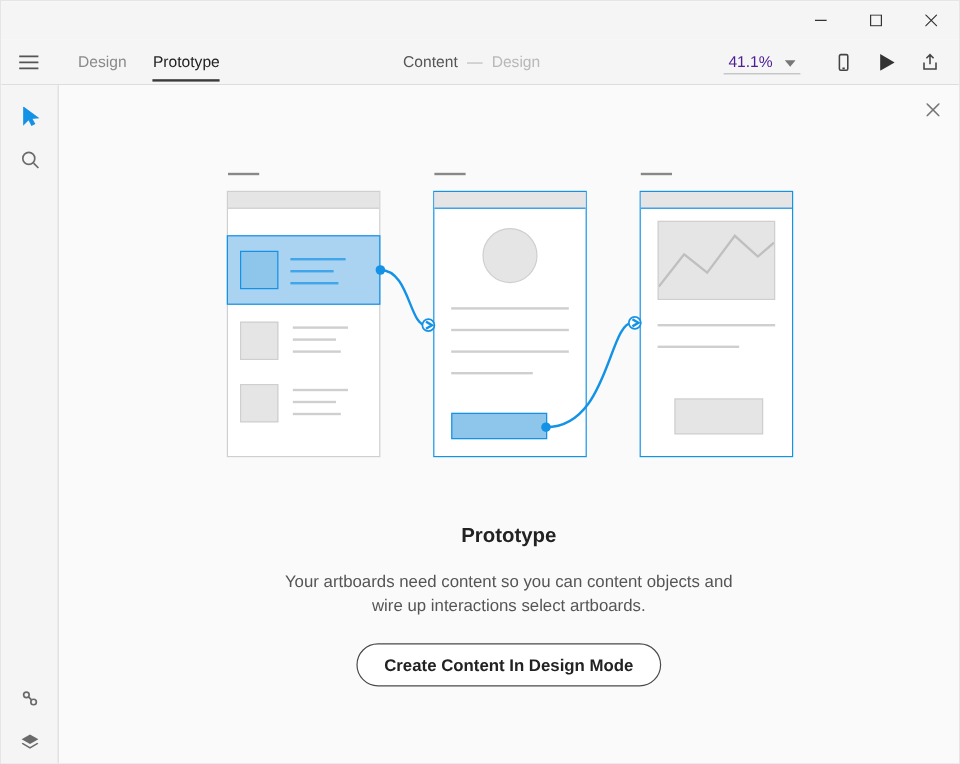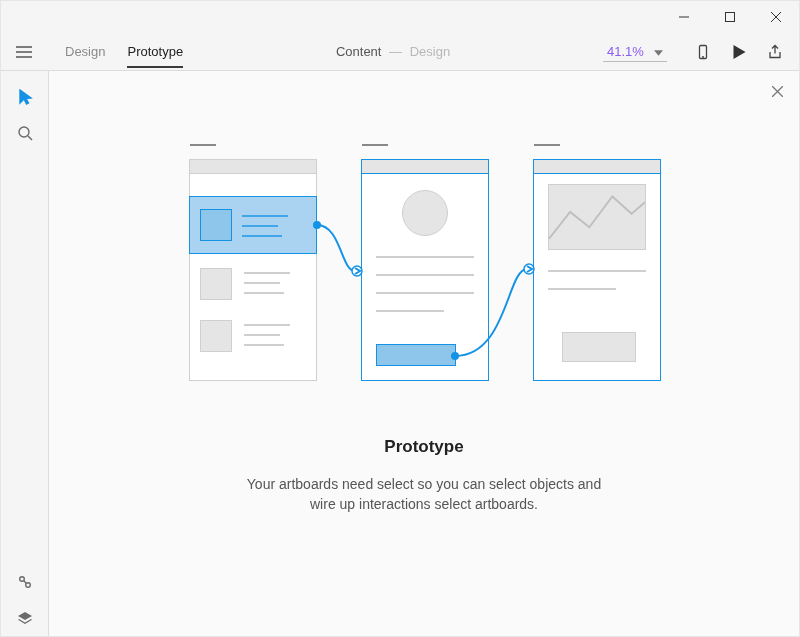--- a/index.html
+++ b/index.html
@@ -44,21 +44,21 @@
     padding:0 6px 0 0;
   }
   .hamburger{width:46px;display:flex;align-items:center;justify-content:center}
   .hamburger svg{width:18px;height:14px;stroke:#555;stroke-width:1.5}
   .tabs{display:flex;gap:22px;margin-left:18px}
   .tab{color:var(--text-muted);padding:8px 0;cursor:pointer;position:relative}
   .tab.active{color:#222}
   .tab.active::after{content:"";position:absolute;left:0;right:0;bottom:-1px;height:2px;background:#3a3a3a;}
   .doc-title{flex:1;text-align:center;color:#555}
   .doc-title .status{color:var(--text-light);margin-left:4px}
-  .zoom{display:flex;align-items:flex-start;gap:6px;color:#8b5cf6;border-bottom:1px solid #bbb;padding:2px 4px;margin-right:18px;min-width:64px;justify-content:space-between}
+  .zoom{display:flex;align-items:flex-start;gap:6px;color:#4c1d95;border-bottom:1px solid #bbb;padding:2px 4px;margin-right:18px;min-width:64px;justify-content:space-between}
   .zoom svg{width:9px;height:6px;fill:#777}
   .ticon{width:36px;display:flex;align-items:center;justify-content:center;color:#444}
   .ticon svg{width:16px;height:16px;stroke:#444;stroke-width:1.3;fill:none}
   .ticon.play svg{fill:#333;stroke:none;width:13px;height:14px}
 
   
   .main{flex:1;display:flex;min-height:0;background:var(--bg-canvas)}
   .left-rail{
     width:48px;background:var(--bg-chrome);
     border-right:1px solid var(--border);
@@ -283,18 +283,19 @@
 
           <circle cx="266" cy="215" r="4"></circle>
           <path d="M266 215 C 318 215, 318 128, 338 128"></path>
           <circle class="arrow" cx="340" cy="128" r="5"></circle>
           <path d="M338 125 L343 128 L338 131" stroke-width="1.5"></path>
         </svg>
       </div>
 
       <div class="heading">Prototype</div>
       <div class="desc">
-        <span>Your artboards need select so you can select objects and</span><br>
+        <span>Your artboards need content so you can content objects and</span><br>
         <span>wire up interactions select artboards.</span>
       </div>
+      <button class="cta">Create Content In Design Mode</button>
     </div>
   </div>
 </div>
 
 </body></html>

